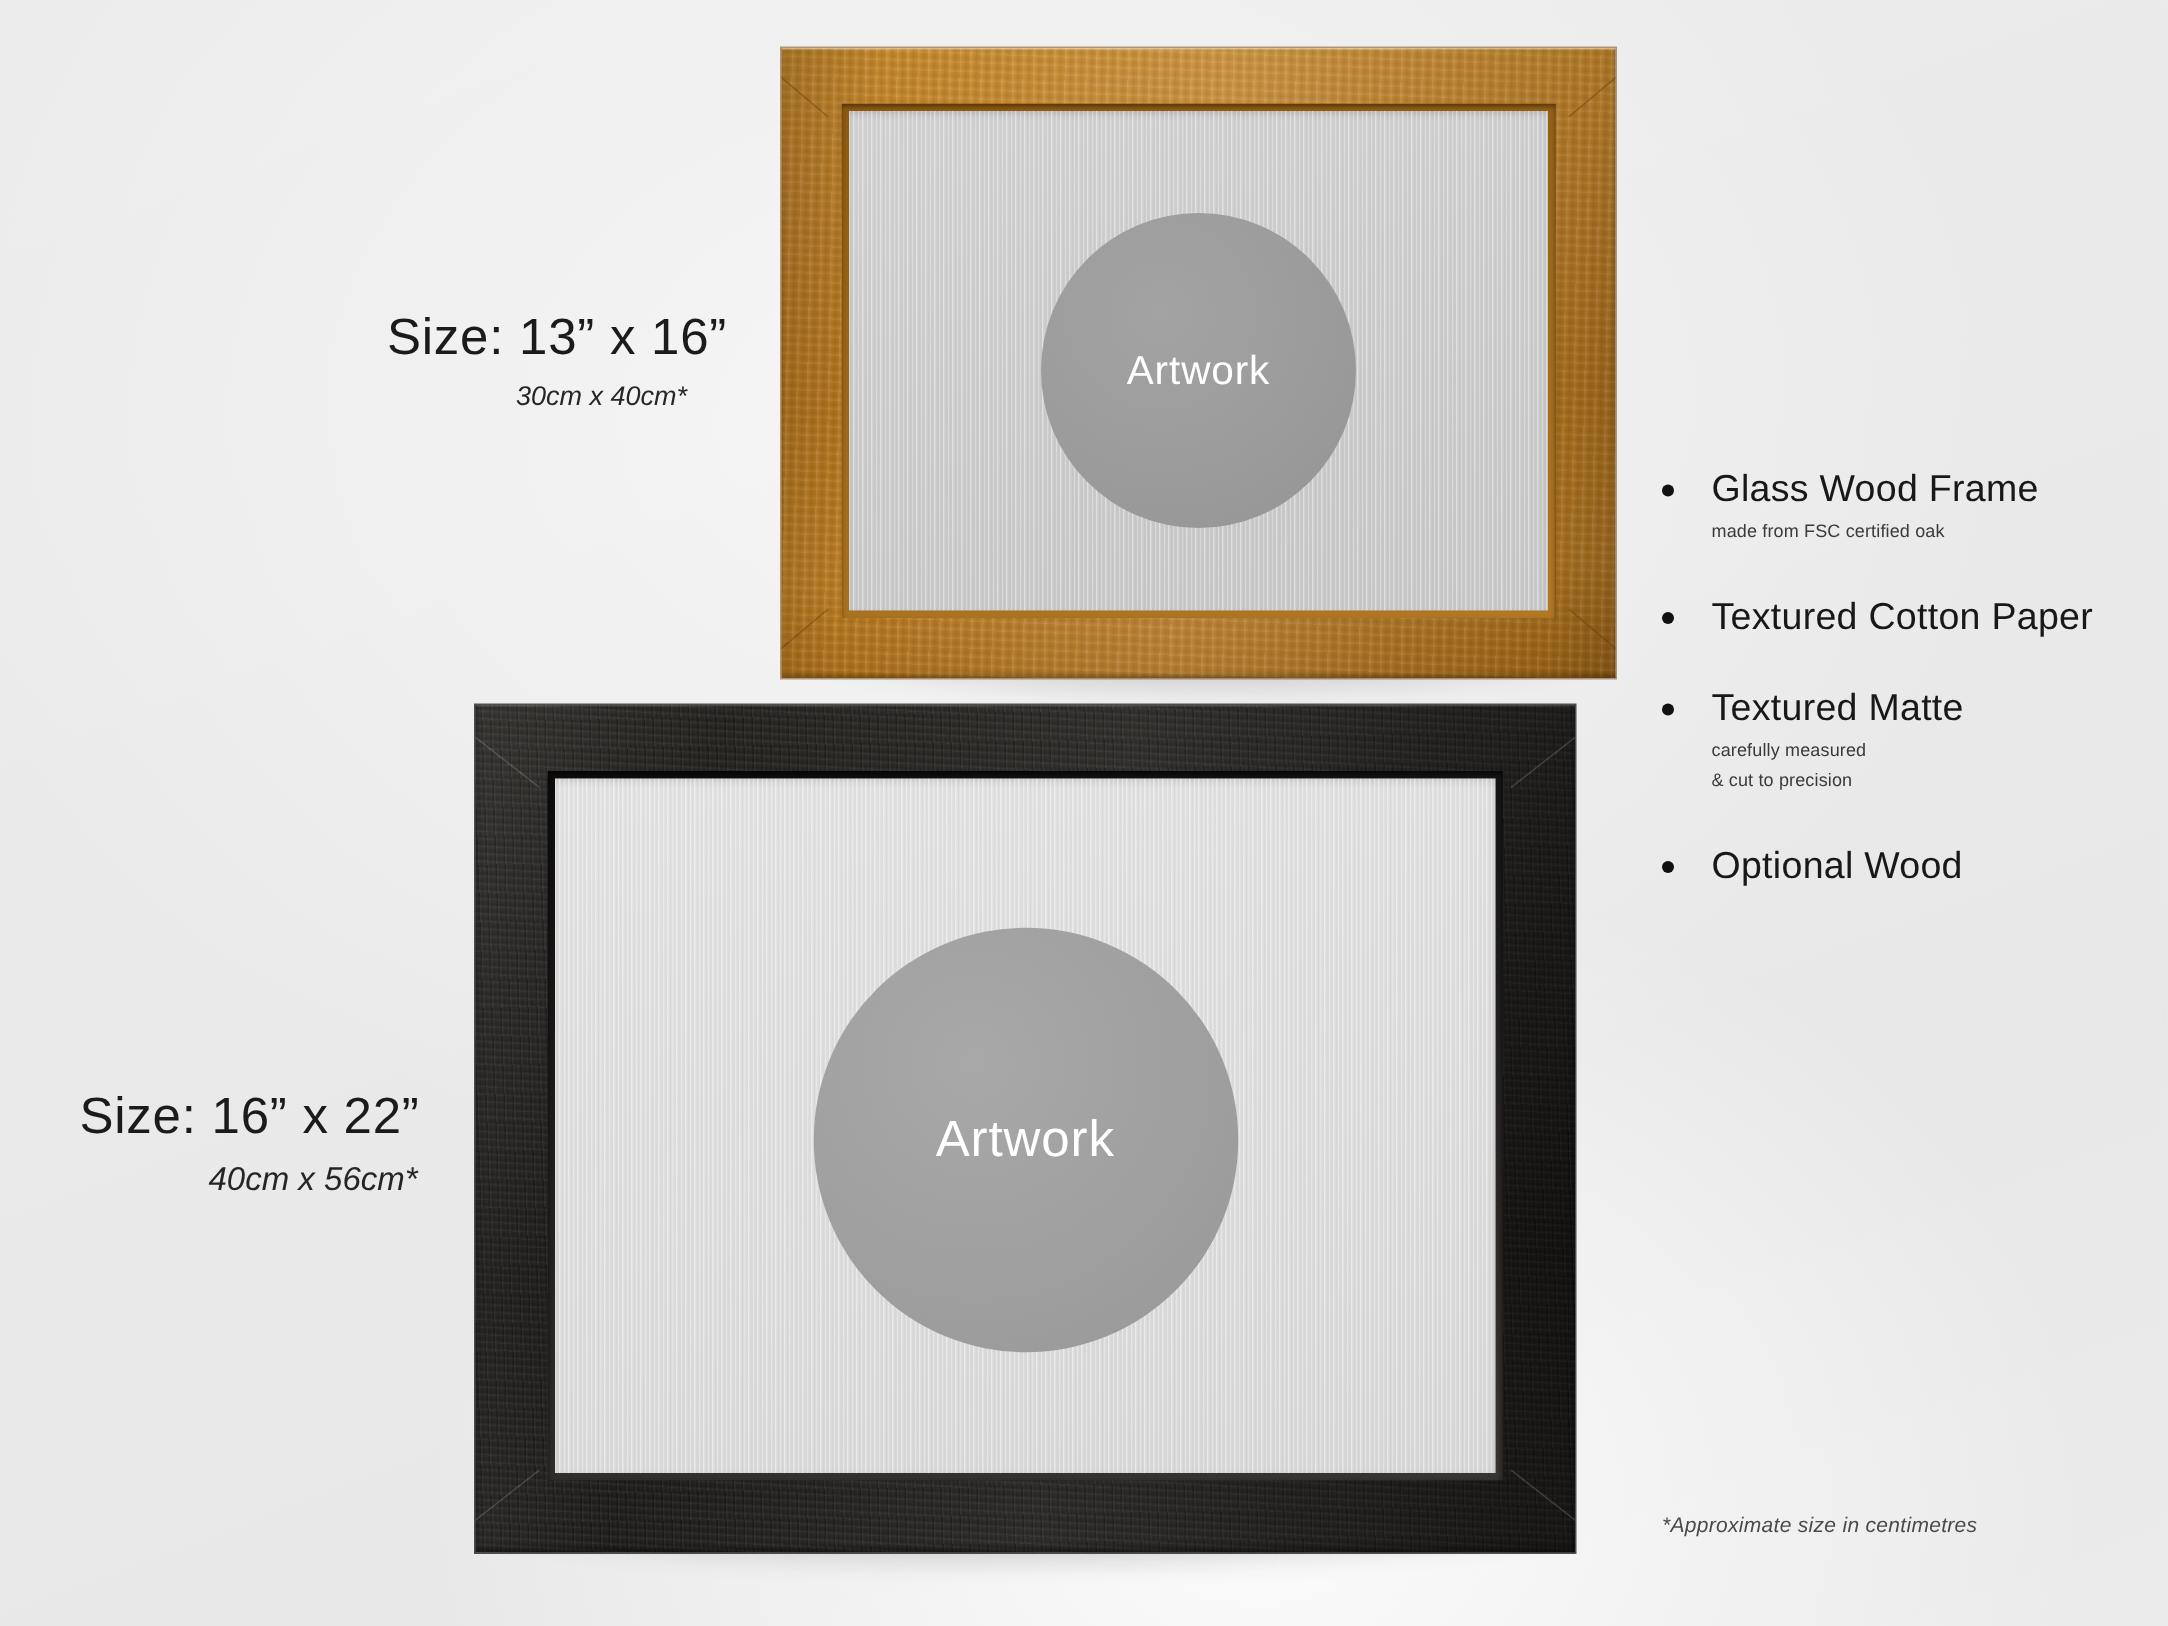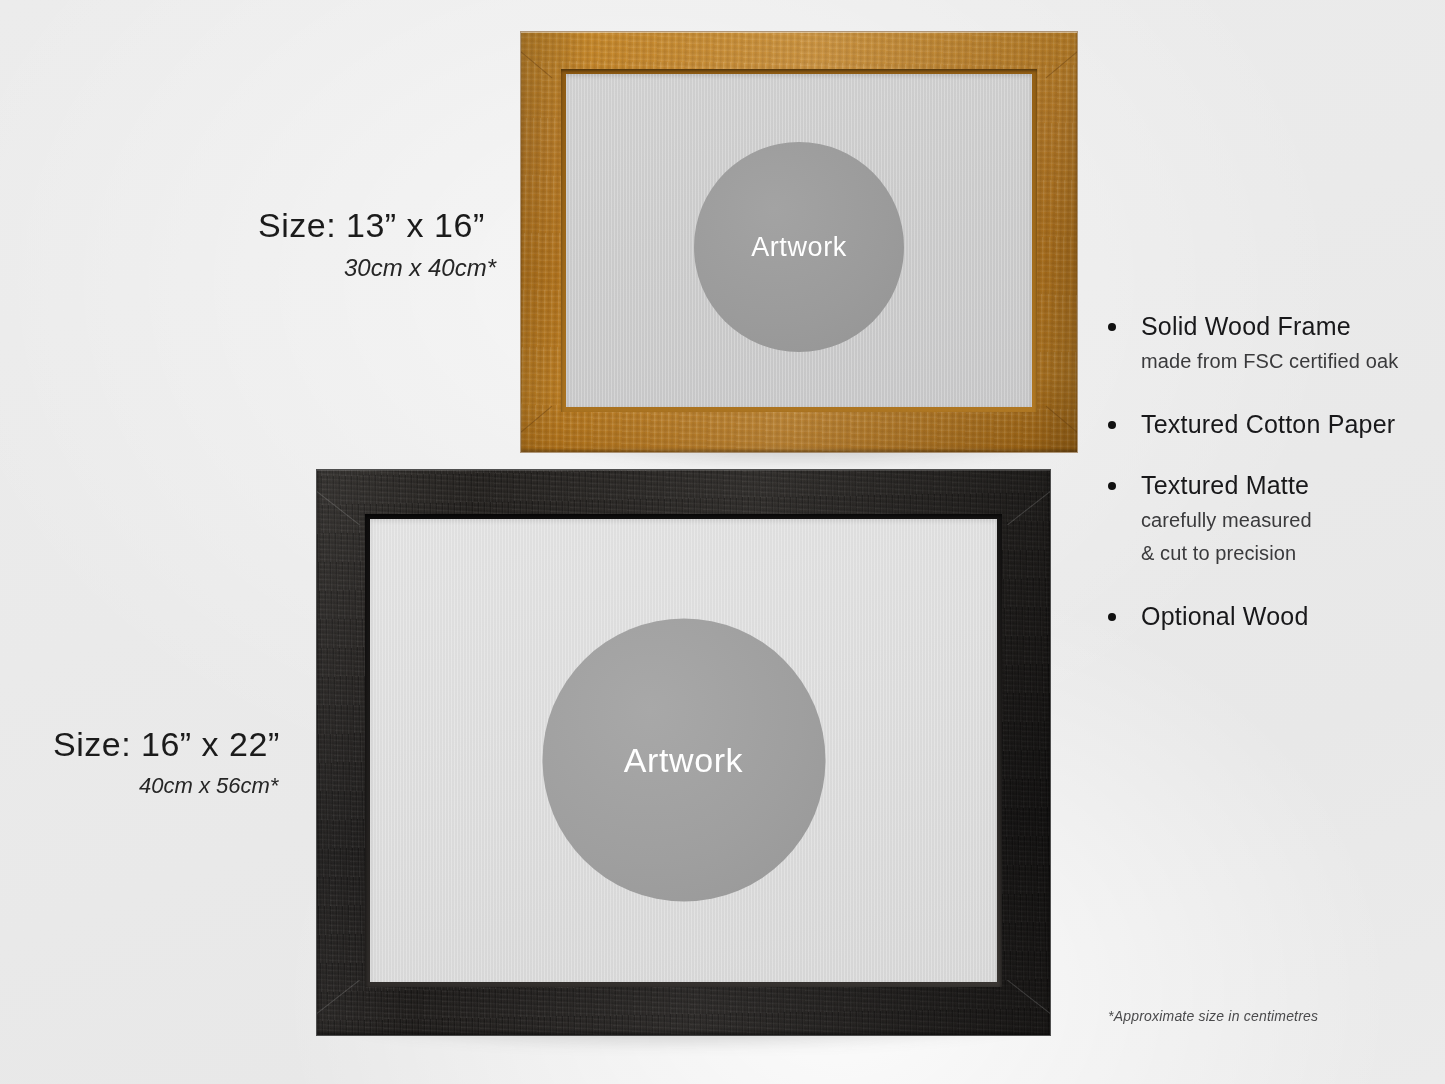--- a/index.html
+++ b/index.html
@@ -199,21 +199,21 @@
     white-space: nowrap;
   }
   .size-sub {
     font-style: italic;
     color: #262626;
     white-space: nowrap;
   }
 
   #size-oak { left: 258px; top: 206px; }
   #size-oak .size-main { font-size: 34px; letter-spacing: 0.5px; }
-  #size-oak .size-sub { font-size: 24px; margin-top: 9px; margin-left: 86px; }
+  #size-oak .size-sub { font-size: 18px; margin-top: 9px; margin-left: 86px; }
 
   #size-black { left: 53px; top: 725px; }
   #size-black .size-main { font-size: 34px; letter-spacing: 0.5px; }
   #size-black .size-sub { font-size: 22px; margin-top: 9px; margin-left: 86px; }
 
   
   #features {
     position: absolute;
     left: 1103px;
     top: 312px;
@@ -235,21 +235,21 @@
   }
   .feature-title {
     font-size: 25px;
     color: #18181a;
     font-weight: 400;
     line-height: 1.12;
     letter-spacing: 0.2px;
     white-space: nowrap;
   }
   .feature-desc {
-    font-size: 20px;
+    font-size: 12px;
     color: #3a3a3c;
     line-height: 1.62;
     margin-top: 5px;
     letter-spacing: 0.1px;
   }
 
   
   #footnote {
     position: absolute;
     left: 1108px;
@@ -307,21 +307,21 @@
 
   <div class="size-block" id="size-black">
     <div class="size-main">Size:  16” x 22”</div>
     <div class="size-sub">40cm x 56cm*</div>
   </div>
 
   <div id="features">
 
     <div class="feature">
       <span class="feature-bullet"></span>
-      <div class="feature-title">Solid Wood Frame</div>
+      <div class="feature-title">Glass Wood Frame</div>
       <div class="feature-desc">made from FSC certified oak</div>
     </div>
 
     <div class="feature">
       <span class="feature-bullet"></span>
       <div class="feature-title">Textured Cotton Paper</div>
     </div>
 
     <div class="feature">
       <span class="feature-bullet"></span>

